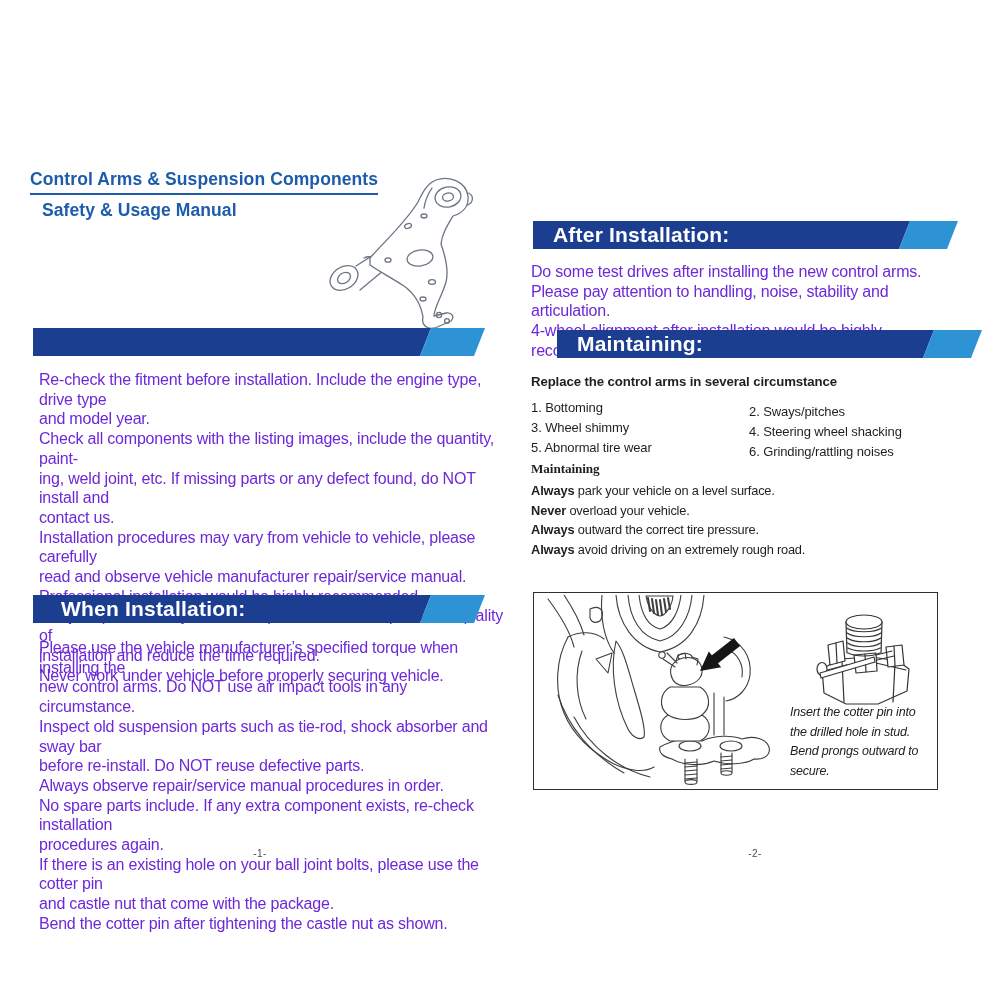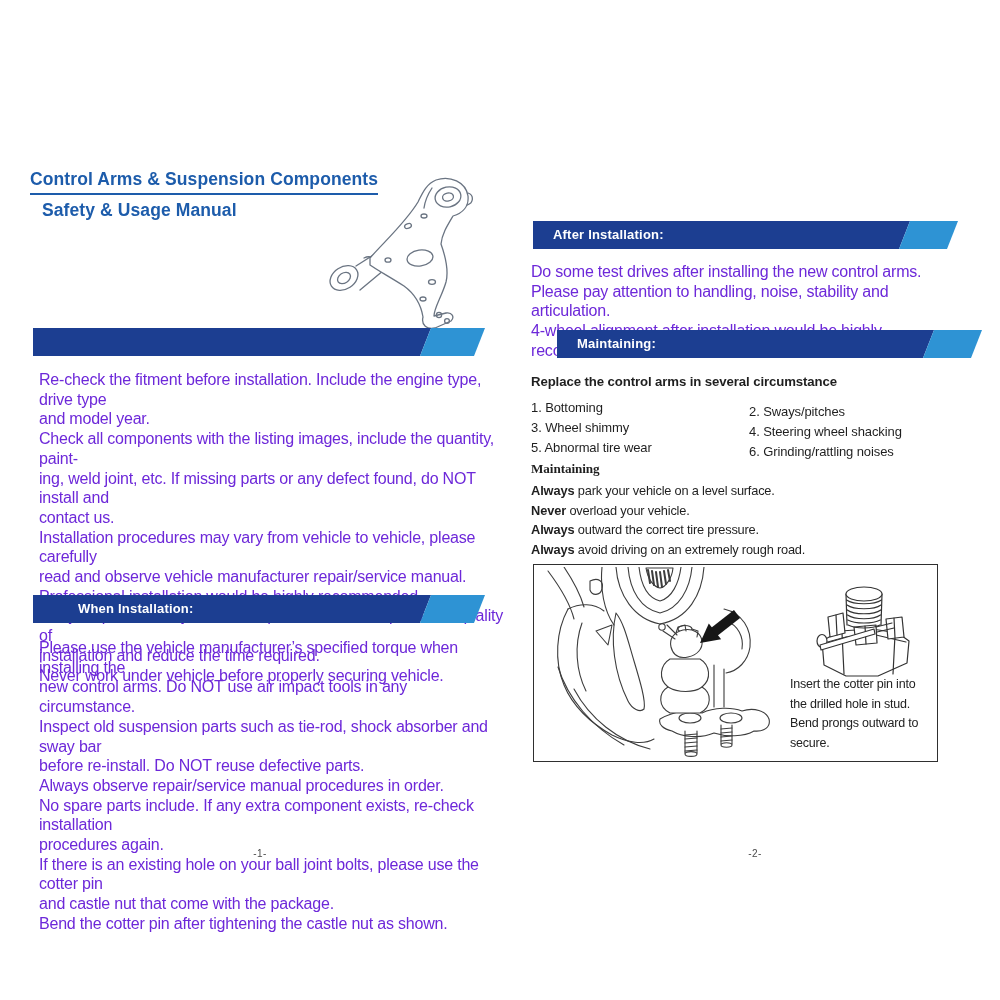--- a/index.html
+++ b/index.html
@@ -7,21 +7,21 @@
     position:relative;width:1000px;height:1000px;background:#fff;overflow:hidden;
     font-family:"Liberation Sans","DejaVu Sans",sans-serif;color:#1f1f1f;
   }
   .abs{position:absolute;}
   .doc-title{font-size:17.5px;font-weight:bold;color:#1d5cab;letter-spacing:0.1px;}
   .underlined{display:inline-block;border-bottom:2.5px solid #1d5cab;padding-bottom:3px;}
   .banner{height:28px;}
   .banner svg{position:absolute;left:0;top:0;}
   .banner .label{
     position:absolute;top:0;height:28px;line-height:28px;
-    color:#ffffff;font-weight:bold;font-size:13px;letter-spacing:0.2px;white-space:nowrap;
+    color:#ffffff;font-weight:bold;font-size:21px;letter-spacing:0.2px;white-space:nowrap;
   }
   .body-lines{
     font-size:16px;line-height:19.7px;letter-spacing:-0.2px;
     white-space:pre-line;color:#6d28d9;
   }
   .bold-line{font-size:13.2px;font-weight:bold;letter-spacing:-0.1px;white-space:nowrap;}
   .symptom{font-size:13px;line-height:20px;letter-spacing:-0.1px;white-space:nowrap;}
   .rule-line{font-size:12.8px;line-height:19.6px;letter-spacing:-0.2px;white-space:nowrap;}
   .rule-line b{letter-spacing:-0.1px;}
   .figure-box{
@@ -80,21 +80,21 @@
 Professional installation would be highly recommended.
 Ball joint puller, floor jack and torque wrench will improve the quality of
 installation and reduce the time required.
 Never work under vehicle before properly securing vehicle.</div>
 
   <div class="abs banner" style="left:33px;top:595px;width:452px;">
     <svg width="452" height="28" viewBox="0 0 452 28">
       <polygon points="0,0 398,0 387,28 0,28" fill="#1c3e91"></polygon>
       <polygon points="398,0 452,0 441,28 387,28" fill="#2e93d4"></polygon>
     </svg>
-    <span class="label" style="left:45px;">When Installation:</span>
+    <span class="label" style="left:28px;">When Installation:</span>
   </div>
   <div class="abs body-lines" style="left:39px;top:638px;width:465px;">Please use the vehicle manufacturer’s specified torque when installing the
 new control arms. Do NOT use air impact tools in any circumstance.
 Inspect old suspension parts such as tie-rod, shock absorber and sway bar
 before re-install. Do NOT reuse defective parts.
 Always observe repair/service manual procedures in order.
 No spare parts include. If any extra component exists, re-check installation
 procedures again.
 If there is an existing hole on your ball joint bolts, please use the cotter pin
 and castle nut that come with the package.
@@ -136,21 +136,21 @@
 
   <div class="abs bold-line" style="left:531px;top:461px;font-family:Liberation Serif, serif;">Maintaining</div>
 
   <div class="abs" style="left:531px;top:481px;">
     <div class="rule-line"><b>Always</b><span> park your vehicle on a level surface.</span></div>
     <div class="rule-line"><b>Never</b><span> overload your vehicle.</span></div>
     <div class="rule-line"><b>Always</b><span> outward the correct tire pressure.</span></div>
     <div class="rule-line"><b>Always</b><span> avoid driving on an extremely rough road.</span></div>
   </div>
 
-  <div class="abs figure-box" style="left:533px;top:564px;">
+  <div class="abs figure-box" style="left:533px;top:592px;font-style:italic;">
 
     <svg class="abs" style="left:4px;top:2px;" width="238" height="192" viewBox="0 0 238 192">
       <g stroke="#3d3d3d" stroke-width="1.1" fill="none" stroke-linecap="round" stroke-linejoin="round">
         <path d="M10 4 C22 20 32 36 36 52"></path>
         <path d="M26 0 C34 12 42 26 46 40"></path>
         <path d="M52 14 C60 10 66 14 64 22 C62 29 54 29 52 23 Z"></path>
         <path d="M64 0 C62 22 66 44 76 58"></path>
         <path d="M78 0 C80 28 96 52 122 57 C150 52 164 28 166 0"></path>
         <path d="M90 0 C92 24 103 42 122 46 C141 42 152 22 154 0"></path>
         <path d="M101 0 C103 18 110 31 122 34 C134 31 141 16 143 0"></path>

